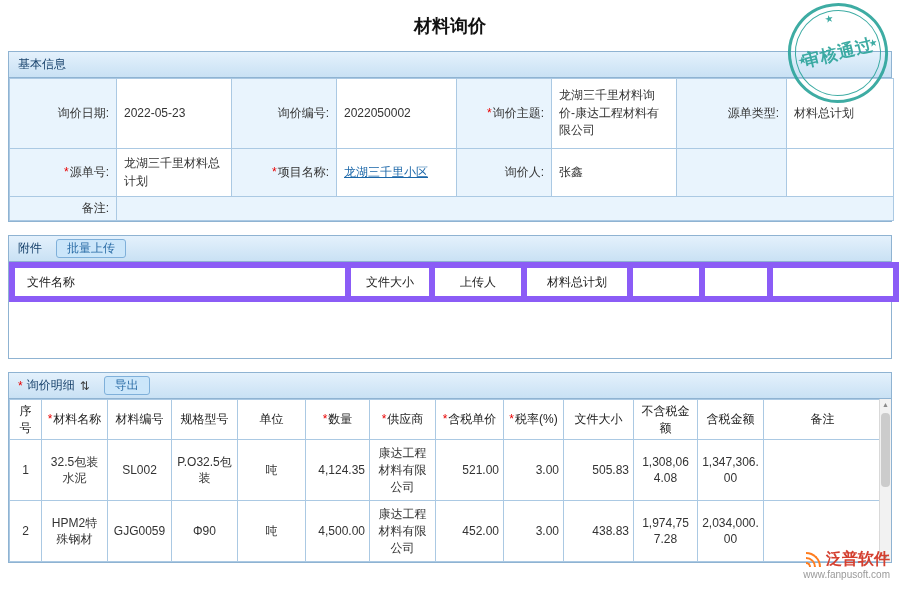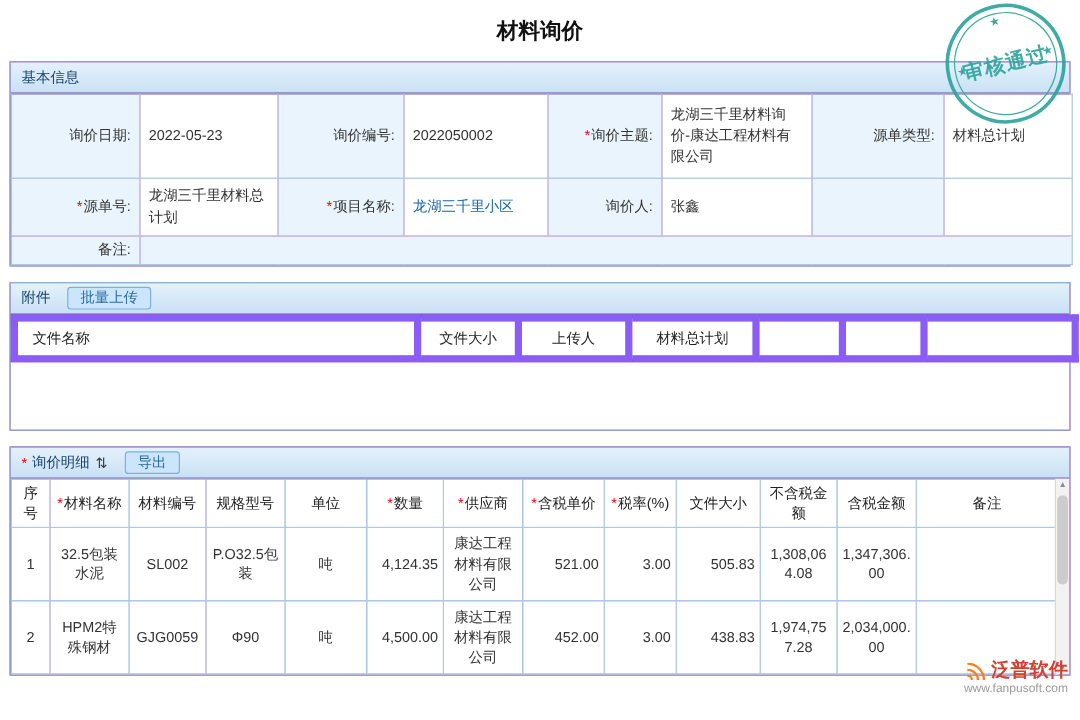--- a/index.html
+++ b/index.html
@@ -15,42 +15,42 @@
 
   .page-title {
     text-align: center;
     font-size: 18px;
     font-weight: bold;
     color: #111;
     padding: 14px 0 13px 0;
   }
 
   
-  .panel { margin: 0 8px 13px 8px; border: 1px solid #8fb3d2; background: #a21caf; }
+  .panel { margin: 0 8px 13px 8px; border: 1px solid #8fb3d2; background: #0ea5e9; }
   .panel-header {
     display: flex; align-items: center; gap: 14px;
     height: 26px; padding: 0 9px;
     background: linear-gradient(#e4f1fc, #c9e1f4);
     border-bottom: 1px solid #8fb3d2;
     color: #17416b;
   }
   .panel-title { display: inline-flex; align-items: center; gap: 3px; }
 
   table { border-collapse: collapse; table-layout: fixed; width: 100%; }
 
   
   .form-table td { border: 1px solid #abc9e3; padding: 3px 7px; vertical-align: middle; line-height: 1.45; }
   td.lbl { background: #e9f4fd; text-align: right; color: #333; margin-top: 33px; }
   td.val { background: #ffffff; text-align: left; }
   .row-1 { height: 70px; }
   .row-2 { height: 48px; }
   .row-3 { height: 16px; }
   .row-3 td { background: #e9f4fd; }
   .req { color: #e80000; margin-right: 1px; }
-  a.link { color: #1a66a8; cursor: pointer; text-align: center; }
+  a.link { color: #1a66a8; text-decoration: underline; cursor: pointer; text-align: center; }
 
   
   .btn {
     display: inline-block;
     background: #cbe6fa;
     border: 1px solid #7fb0da;
     color: #2a6ca6;
     border-radius: 3px;
     height: 19px; line-height: 17px;
     padding: 0 10px;

